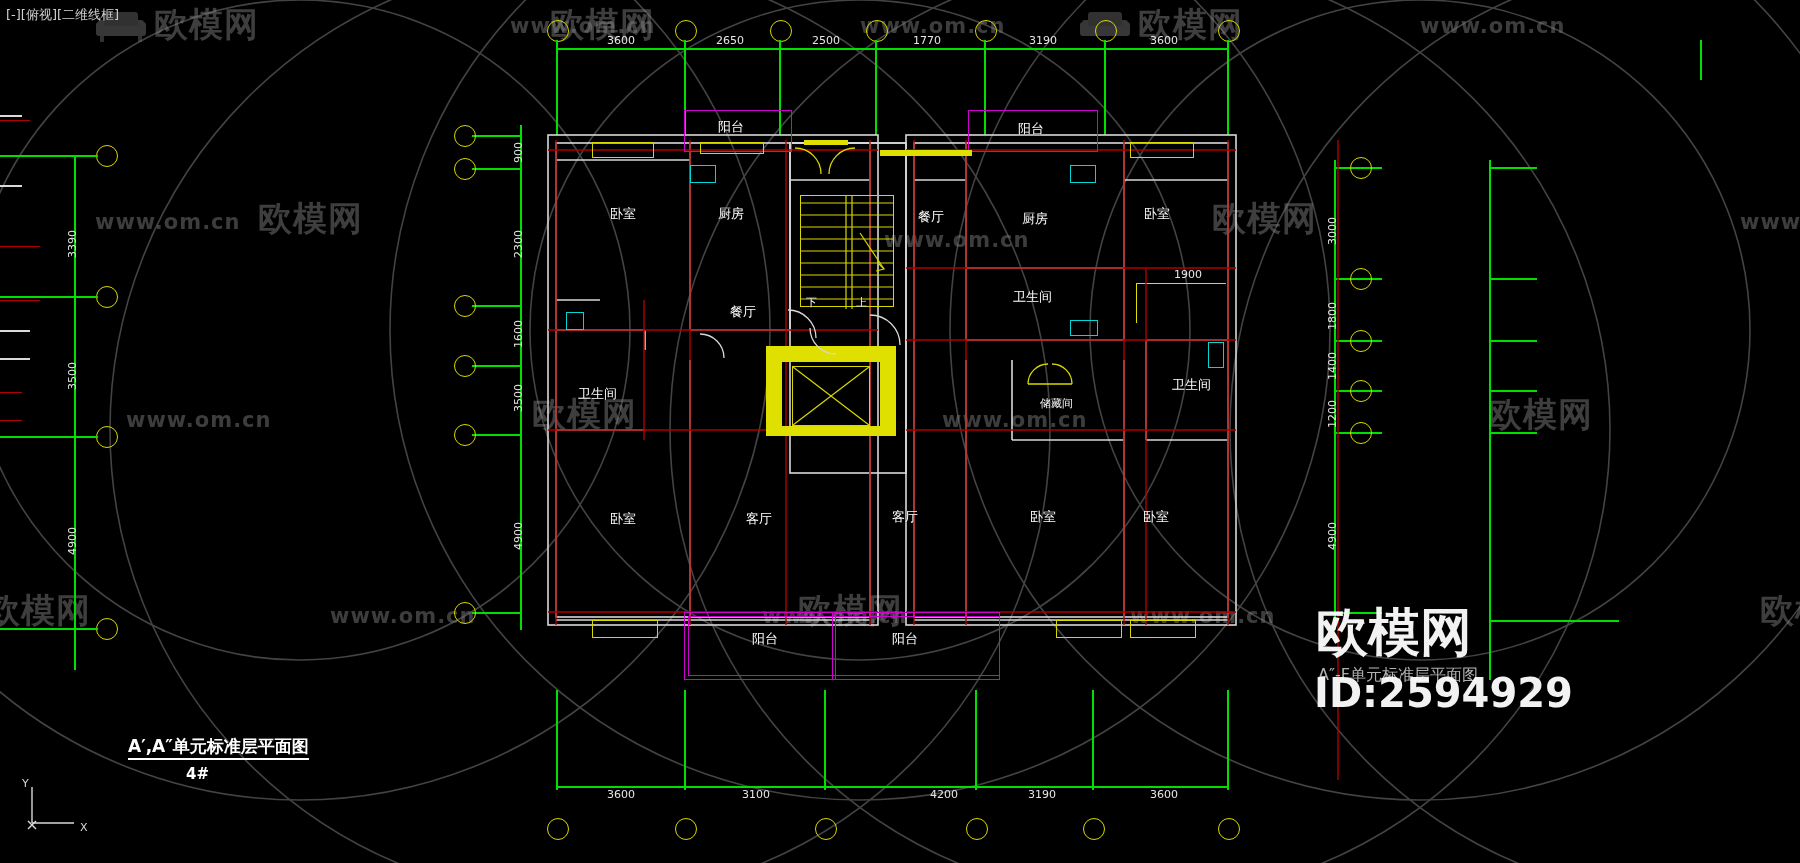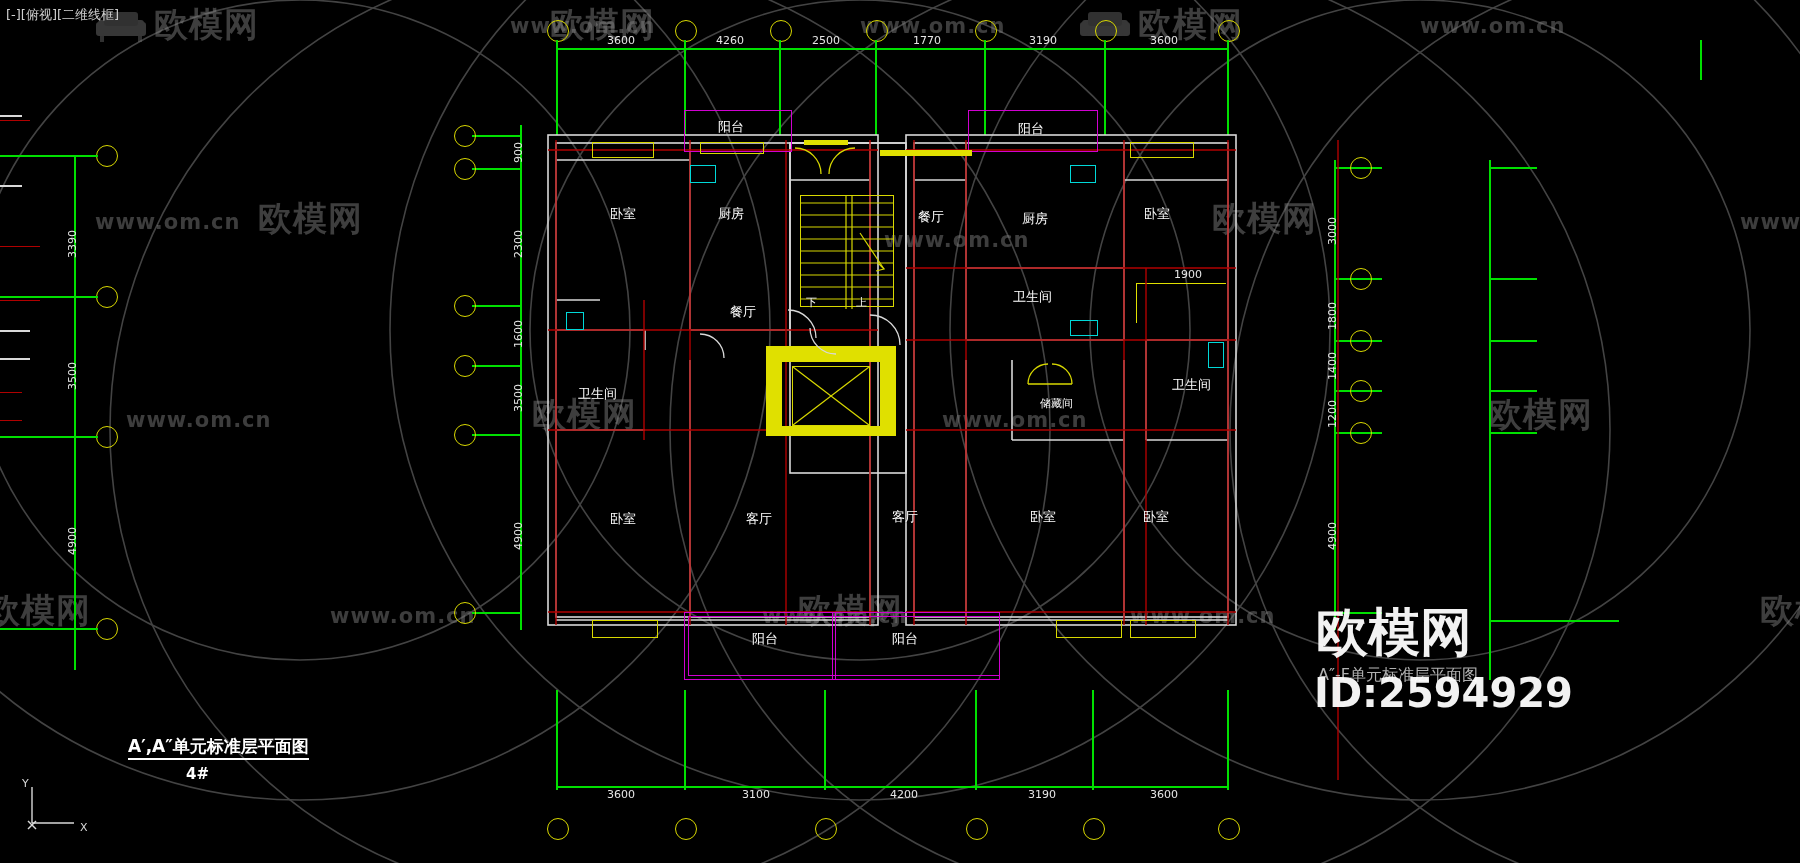--- a/index.html
+++ b/index.html
@@ -154,21 +154,21 @@
 
   <div class="axis" style="left:556px;top:40px;width:1.6px;height:95px;"></div>
   <div class="axis" style="left:684px;top:40px;width:1.6px;height:95px;"></div>
   <div class="axis" style="left:779px;top:40px;width:1.6px;height:95px;"></div>
   <div class="axis" style="left:875px;top:40px;width:1.6px;height:95px;"></div>
   <div class="axis" style="left:984px;top:40px;width:1.6px;height:95px;"></div>
   <div class="axis" style="left:1104px;top:40px;width:1.6px;height:95px;"></div>
   <div class="axis" style="left:1227px;top:40px;width:1.6px;height:95px;"></div>
 
   <div class="dimtxt" style="left:607px;top:34px;">3600</div>
-  <div class="dimtxt" style="left:716px;top:34px;">4260</div>
+  <div class="dimtxt" style="left:716px;top:34px;">2650</div>
   <div class="dimtxt" style="left:812px;top:34px;">2500</div>
   <div class="dimtxt" style="left:913px;top:34px;">1770</div>
   <div class="dimtxt" style="left:1029px;top:34px;">3190</div>
   <div class="dimtxt" style="left:1150px;top:34px;">3600</div>
 
   <div class="axis" style="left:520px;top:125px;width:1.6px;height:505px;"></div>
   <div class="axis" style="left:472px;top:135px;width:50px;height:1.5px;"></div>
   <div class="axis" style="left:472px;top:168px;width:50px;height:1.5px;"></div>
   <div class="axis" style="left:472px;top:305px;width:50px;height:1.5px;"></div>
   <div class="axis" style="left:472px;top:365px;width:50px;height:1.5px;"></div>
@@ -222,21 +222,21 @@
 
   <div class="bub" style="left:547px;top:818px;"></div>
   <div class="bub" style="left:675px;top:818px;"></div>
   <div class="bub" style="left:815px;top:818px;"></div>
   <div class="bub" style="left:966px;top:818px;"></div>
   <div class="bub" style="left:1083px;top:818px;"></div>
   <div class="bub" style="left:1218px;top:818px;"></div>
 
   <div class="dimtxt" style="left:607px;top:788px;">3600</div>
   <div class="dimtxt" style="left:742px;top:788px;">3100</div>
-  <div class="dimtxt" style="left:890px;top:788px;">4200</div>
+  <div class="dimtxt" style="left:930px;top:788px;">4200</div>
   <div class="dimtxt" style="left:1028px;top:788px;">3190</div>
   <div class="dimtxt" style="left:1150px;top:788px;">3600</div>
 
   <svg class="abs" style="left:0;top:0;" width="1800" height="863">
     <g stroke="#d9d9d9" stroke-width="1.6" fill="none">
 
       <rect x="548" y="135" width="330" height="490"></rect>
       <rect x="556" y="143" width="314" height="474"></rect>
 
       <rect x="906" y="135" width="330" height="490"></rect>

